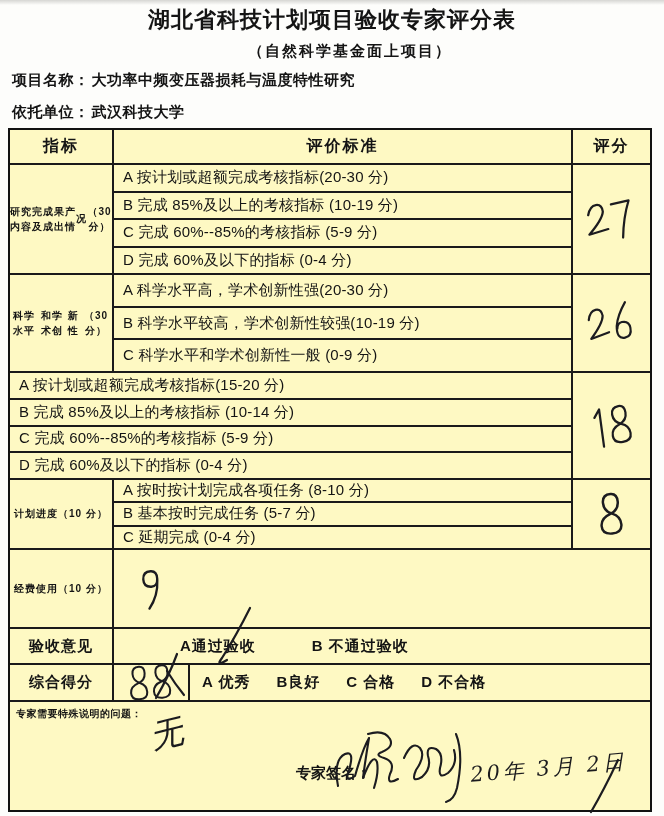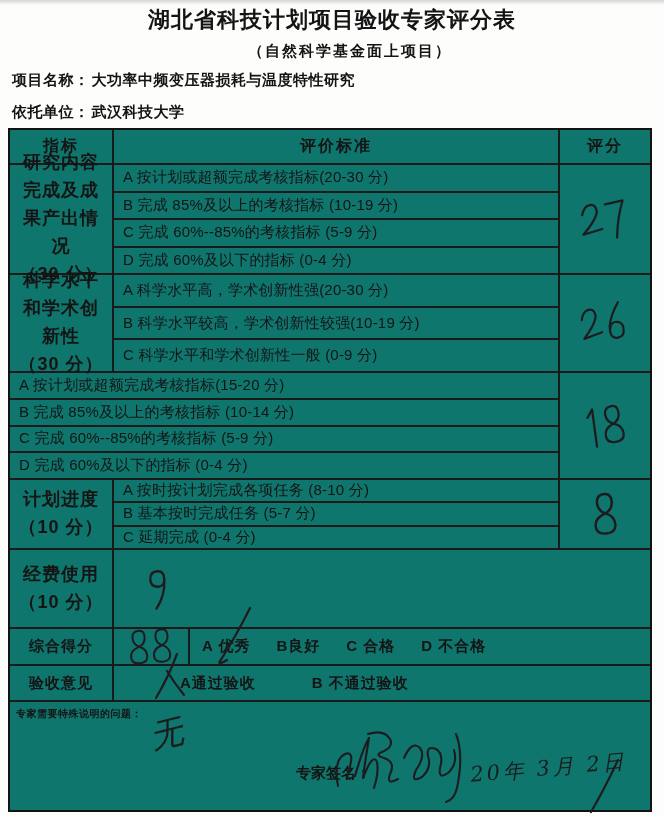--- a/index.html
+++ b/index.html
@@ -13,32 +13,32 @@
   .title{position:absolute;top:5px;left:0;width:664px;text-align:center;
     font-size:22px;font-weight:900;letter-spacing:1px;white-space:nowrap}
   .subtitle{position:absolute;top:42px;left:18px;width:664px;text-align:center;
     font-size:15px;font-weight:700;letter-spacing:2px}
   .meta{position:absolute;left:12px;font-size:15px;font-weight:700;letter-spacing:.5px}
   .meta .val{margin-left:2px}
   .meta1{top:71px}.meta2{top:103px}
 
   .tbl{position:absolute;left:8px;top:128px;width:644px;height:684px;
     border:2.5px solid #121212;box-sizing:border-box;
-    display:flex;flex-direction:column;background:#0f766e}
+    display:flex;flex-direction:column;background:#fef9c3}
   .row{display:flex;border-bottom:2px solid #1a1a1a;box-sizing:border-box;flex:none}
   .header-row{height:35px}
   .header-row>div{display:flex;align-items:center;justify-content:center;
     font-weight:700;font-size:16px;letter-spacing:2px}
   .c1{width:104px;border-right:2px solid #1a1a1a;box-sizing:border-box}
   .c2{flex:1;border-right:2px solid #1a1a1a;box-sizing:border-box}
-  .c3{width:90px;box-sizing:border-box}
+  .c3{width:77px;box-sizing:border-box}
   .sec-0{height:110px}.sec-1{height:98px}.sec-2{height:107px}
   .sec-3{height:70px}.sec-4{height:79px}
-  .ind{display:flex;flex-direction:column;align-items:center;justify-content:center;
-    font-weight:700;font-size:18px;line-height:1.55;letter-spacing:1px;text-align:center}
+  .ind{display:flex;flex-direction:row;align-items:center;justify-content:center;
+    font-weight:700;font-size:10px;line-height:1.55;letter-spacing:1px;text-align:center}
   .crits{display:flex;flex-direction:column}
   .crit{flex:1;display:flex;align-items:center;padding-left:9px;
     font-size:15px;font-weight:400;letter-spacing:.2px;white-space:nowrap}
   .crit:not(:last-child){border-bottom:2px solid #1a1a1a}
   .score{display:flex;align-items:center;justify-content:center;overflow:visible}
 
   .overall-row{height:37px}.accept-row{height:36px}
   .ov-label,.ac-label{width:104px;border-right:2px solid #1a1a1a;box-sizing:border-box;
     display:flex;align-items:center;justify-content:center;
     font-weight:700;font-size:15px;letter-spacing:1px}
@@ -156,41 +156,41 @@
       <div class="c1 ind">
         <div class="">经费使用</div>
         <div class="">（10 分）</div>
       </div>
       <div class="c3 score">
         <svg viewBox="0 0 21 30" width="32.550000000000004" height="46.5" style="transform: rotate(-3deg); overflow: visible;">
           <path d="M12,8 Q12,3 8,3 Q3,3 3,8 Q3,13 8,13 Q12,13 12,8 L12,9 Q12,19 6,27" transform="translate(2,1)" fill="none" stroke="#1c1c20" stroke-width="1.5" stroke-linecap="round" stroke-linejoin="round"></path>
         </svg>
       </div>
     </div>
-    <div class="row overall-row">
+    <div class="row accept-row">
+    <div class="ac-label">验收意见</div>
+    <div class="ac-opts">
+        <div class="">A通过验收</div>
+        <div class="">B 不通过验收</div>
+      </div>
+  </div>
+
+  <div class="row overall-row">
     <div class="ov-label">综合得分</div>
     <div class="ov-value">
         <svg viewBox="0 0 38 30" width="51.300000000000004" height="40.5" style="transform: rotate(-4deg); overflow: visible;">
           <path d="M9,14 Q4,12 4,7 Q4,2 9,2 Q13,2 13,7 Q13,12 8,14 Q2,16 2,21 Q2,26 8,26 Q14,26 14,21 Q14,16 9,14" transform="translate(2,1)" fill="none" stroke="#1c1c20" stroke-width="1.5" stroke-linecap="round" stroke-linejoin="round"></path>
           <path d="M9,14 Q4,12 4,7 Q4,2 9,2 Q13,2 13,7 Q13,12 8,14 Q2,16 2,21 Q2,26 8,26 Q14,26 14,21 Q14,16 9,14" transform="translate(19,1)" fill="none" stroke="#1c1c20" stroke-width="1.5" stroke-linecap="round" stroke-linejoin="round"></path>
         </svg>
       </div>
     <div class="ov-opts">
         <div class="">A 优秀</div>
         <div class="">B良好</div>
         <div class="">C 合格</div>
         <div class="">D 不合格</div>
-      </div>
-  </div>
-
-  <div class="row accept-row">
-    <div class="ac-label">验收意见</div>
-    <div class="ac-opts">
-        <div class="">A通过验收</div>
-        <div class="">B 不通过验收</div>
       </div>
   </div>
 
   <div class="row remarks-row">
     <div class="remarks-label">专家需要特殊说明的问题：</div>
     <span class="hand hand-none">无</span>
     <span class="sig-label">专家签名：</span>
     <svg class="sig-svg" width="150" height="78" viewBox="0 0 150 78">
       <g fill="none" stroke="#1c1c20" stroke-width="2.1" stroke-linecap="round" stroke-linejoin="round">
         <path d="M10,58 Q5,32 17,26 Q27,22 21,42 Q16,56 27,48 Q35,20 41,10 Q37,34 35,50 Q45,24 49,34 Q51,44 46,60"></path>

